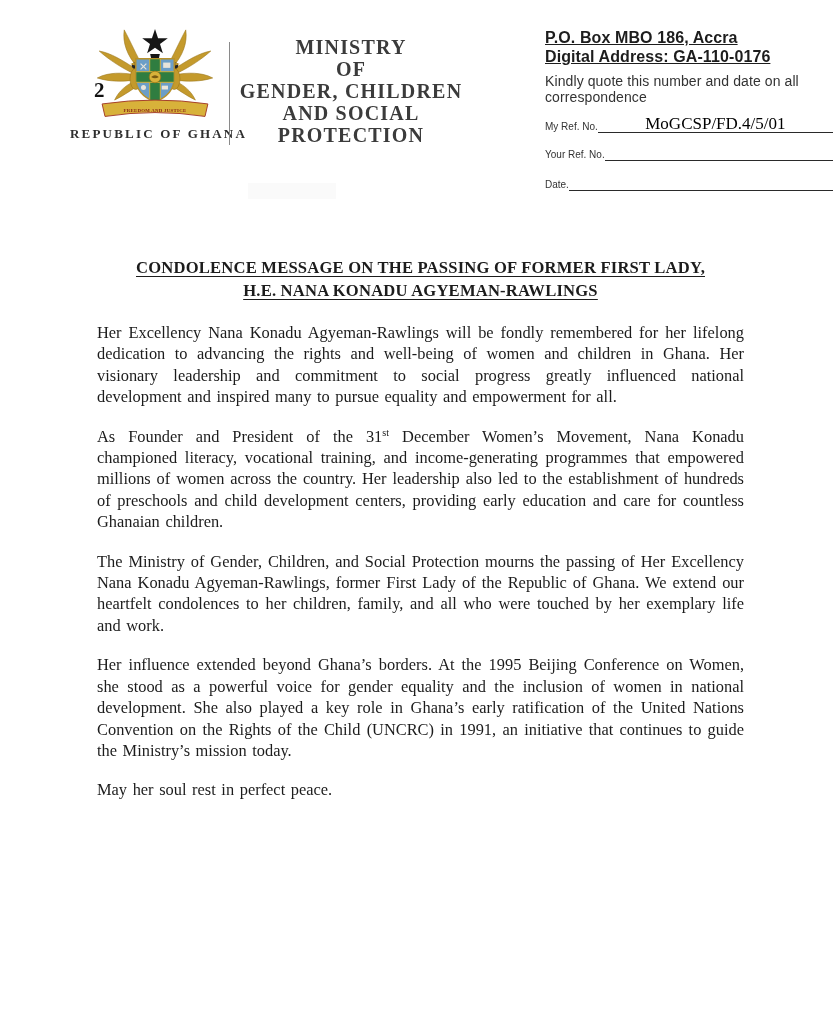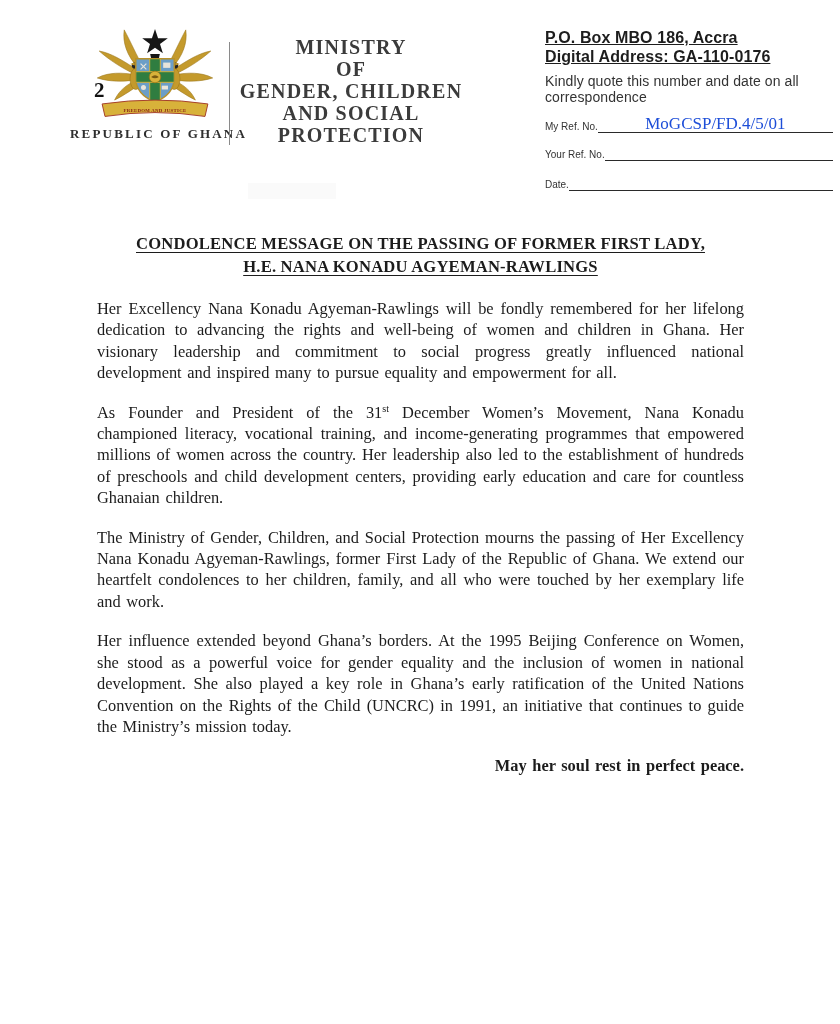--- a/index.html
+++ b/index.html
@@ -32,43 +32,43 @@
     position:absolute;left:545px;top:28px;width:288px;
     font-family:"Liberation Sans",sans-serif;color:#1d1d1d;
   }
   .contact .addr{font-weight:bold;font-size:16px;line-height:19px;letter-spacing:0.1px;text-decoration:underline;}
   .contact .note{font-size:14px;color:#333;margin-top:7px;letter-spacing:0.1px;}
   .ref-row{display:flex;align-items:flex-end;margin-top:11px;}
   .ref-label{font-size:10px;color:#333;white-space:nowrap;padding-bottom:1px;}
   .ref-line{
     flex:1;border-bottom:1.2px solid #2a2a2a;min-height:14px;
     font-family:"Liberation Serif",serif;font-size:17px;line-height:16px;
-    text-align:center;color:#1d4ed8;
+    text-align:center;color:#000000;
   }
   .ref-row.your-ref{margin-top:13px;}
   .ref-row.date-row{margin-top:15px;}
   .date-value{
     position:absolute;left:40px;top:86px;
     font-family:"Liberation Serif",serif;font-size:19px;color:#1a1a1a;
     white-space:nowrap;
   }
   .date-value sup,.para sup{font-size:62%;vertical-align:super;line-height:0;}
   .smudge{position:absolute;left:248px;top:183px;width:88px;height:16px;background:#fafafa;}
   
   .doc-body{
-    position:absolute;left:97px;top:232px;width:647px;
+    position:absolute;left:97px;top:256px;width:647px;
     font-size:16.4px;line-height:21.4px;
   }
   .doc-title{
     text-align:center;font-weight:bold;font-size:16.6px;line-height:23px;
     margin:0 0 20px 0;letter-spacing:0.2px;
   }
   .doc-title .tline{display:block;text-decoration:underline;text-underline-offset:3px;}
   .para{margin:0 0 18px 0;text-align:justify;word-spacing:1.5px;}
-  .para.no-justify{text-align:right;font-weight:bold;}
+  .para.no-justify{text-align:left;}
   .sign-off{margin:0 0 18px 0;}
   .issued{font-weight:bold;line-height:22.5px;letter-spacing:0.2px;}
   .issued .iline{display:block;}
 </style>
 </head>
 <body>
 
 <div class="page">
 
   <div class="crest">

